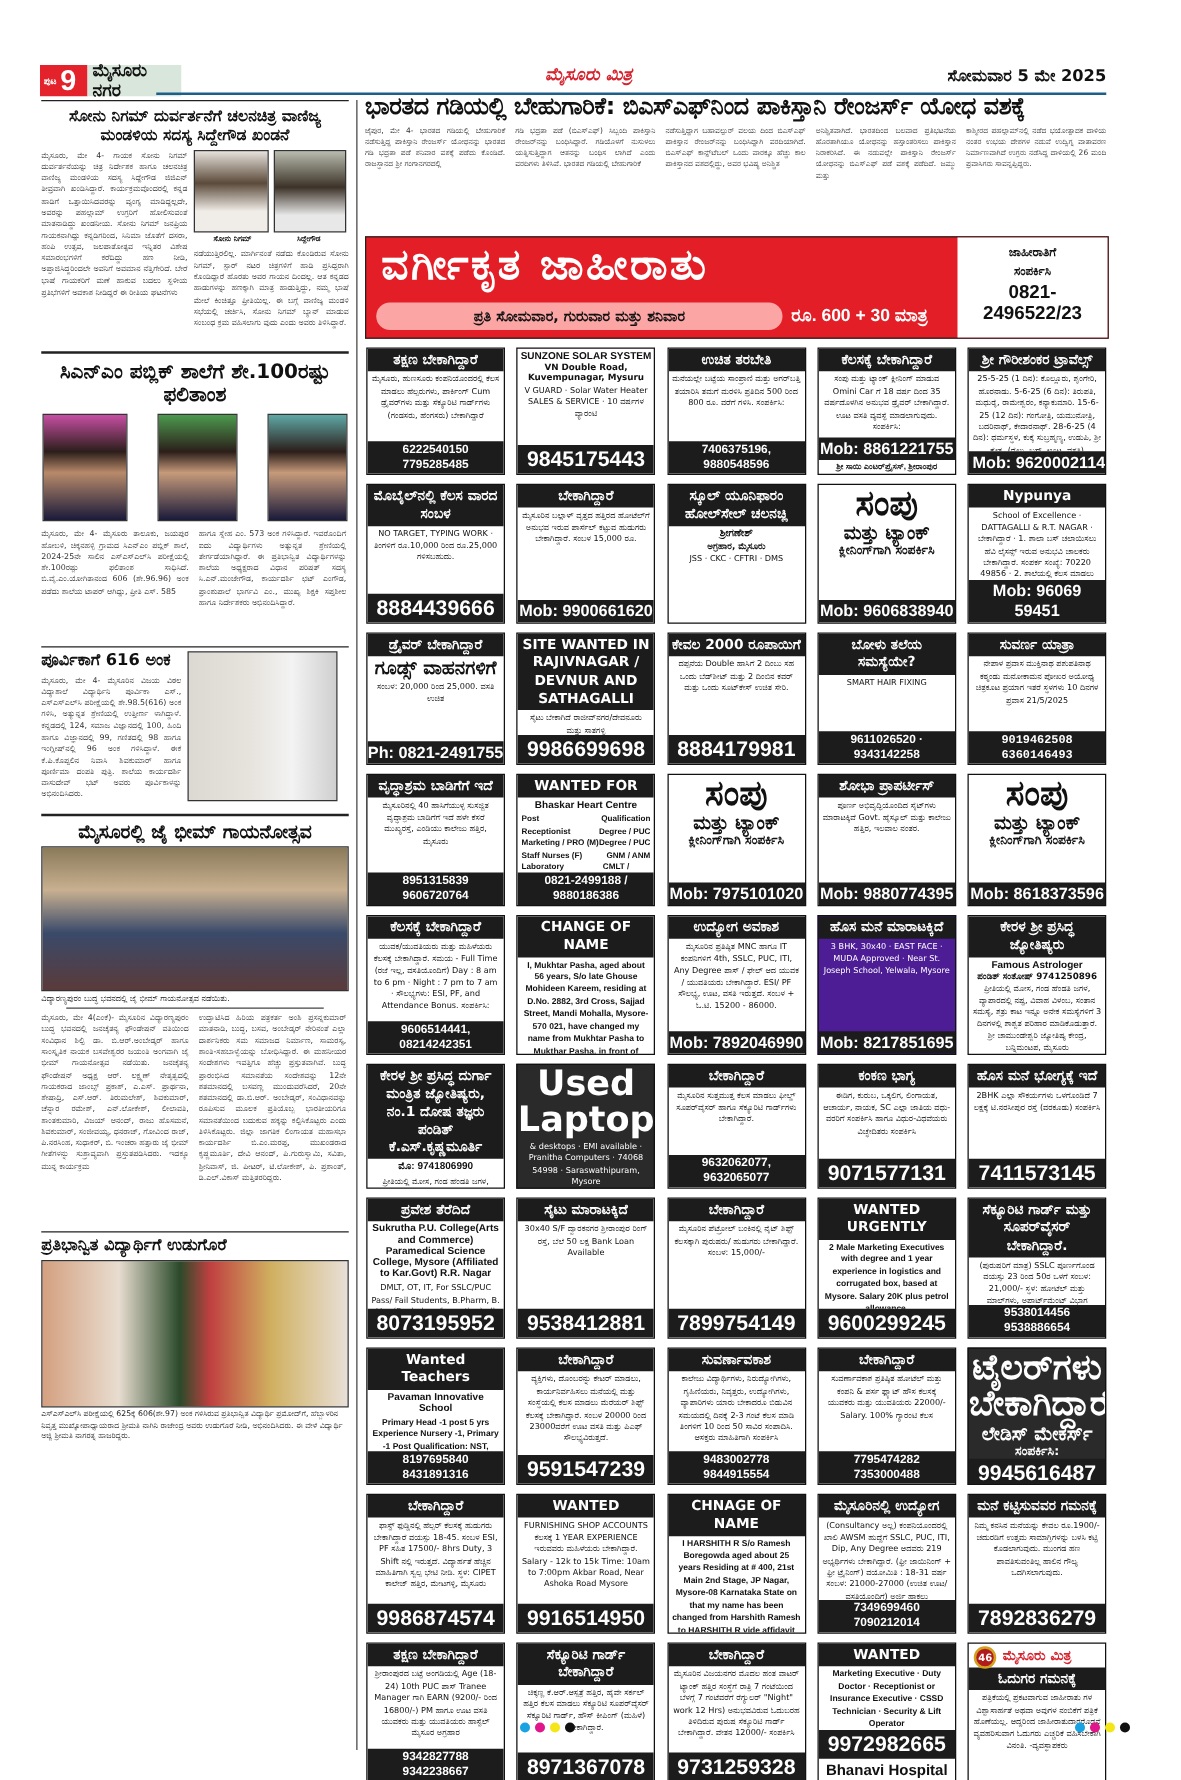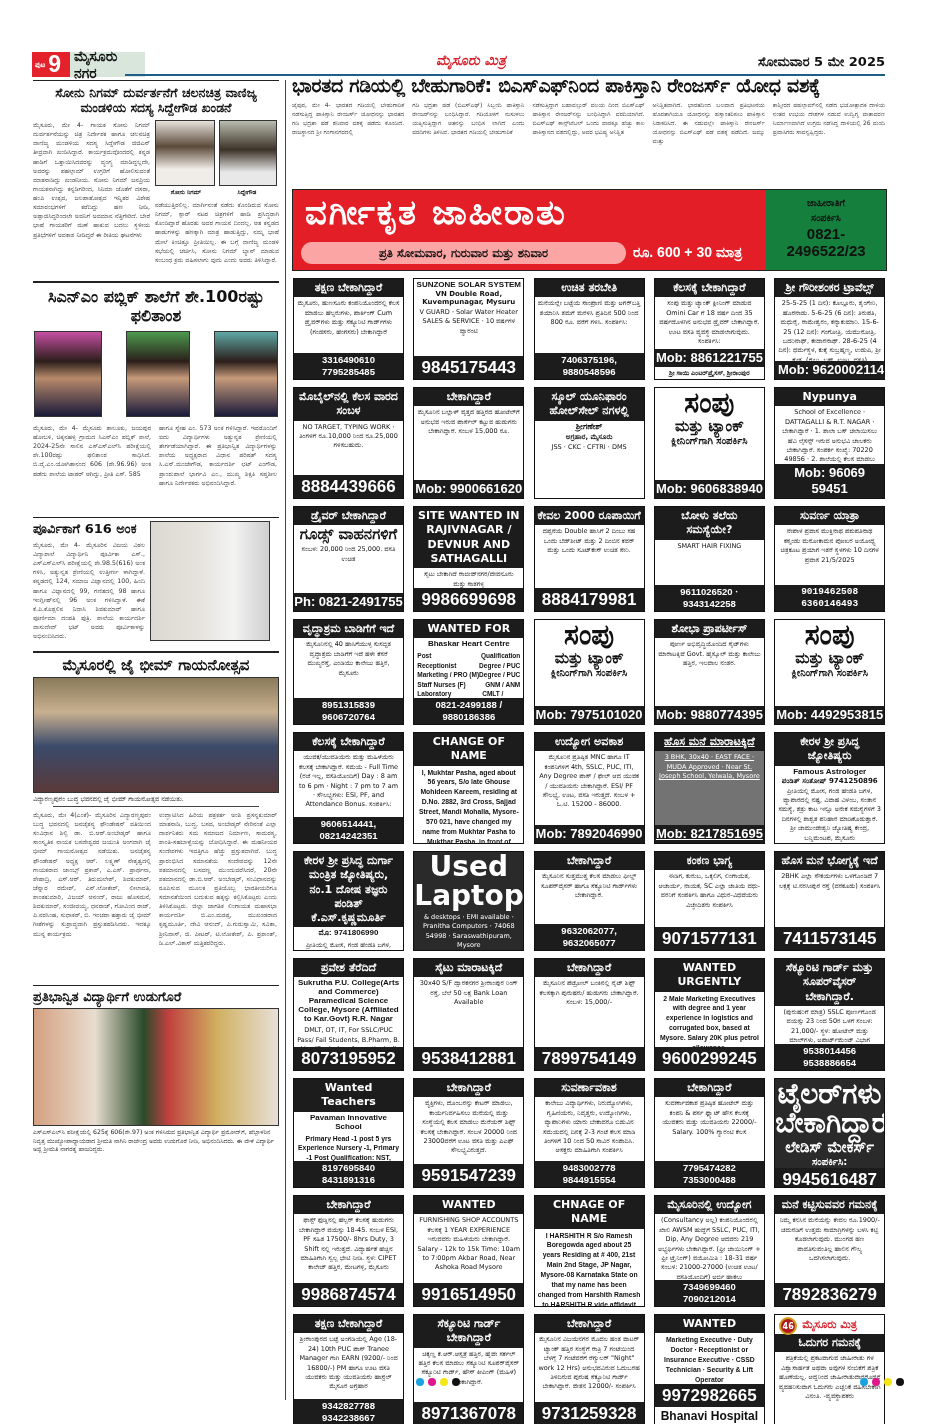--- a/index.html
+++ b/index.html
@@ -23,21 +23,21 @@
 .rule{height:1px;background:#222}
 
 #topstory{left:292px;top:74px;width:593px}
 #storyhead{font-size:19px;font-weight:bold;line-height:1.2;white-space:nowrap;letter-spacing:-0.3px}
 #storycols{display:grid;grid-template-columns:repeat(5,1fr);gap:8px;margin-top:3px}
 #storycols p{font-size:6px;line-height:1.5;color:#333;text-align:justify}
 #banner{left:292px;top:189px;width:595px;height:82px;background:#e41e26;border:1px solid #222}
 #banner .title{position:absolute;left:12px;top:2px;font-size:34px;font-weight:bold;color:#fff;letter-spacing:2px}
 #banner .pill{position:absolute;left:8px;top:52px;width:325px;height:22px;background:#fca5a5;border-radius:12px;font-size:11.5px;font-weight:bold;display:flex;align-items:center;justify-content:center}
 #banner .price{position:absolute;left:340px;top:54px;font-size:14px;font-weight:bold;color:#fff;font-family:"Liberation Sans",sans-serif}
-#banner .contact{position:absolute;right:0;top:0;width:120px;height:80px;background:#15803d;text-align:center;font-weight:bold;padding-top:6px}
+#banner .contact{position:absolute;right:0;top:0;width:120px;height:80px;background:#ffffff;text-align:center;font-weight:bold;padding-top:6px}
 #banner .contact .l{font-size:9.5px;line-height:1.55}
 #banner .contact .n{font-size:15px;font-family:"Liberation Sans",sans-serif}
 #grid{left:293px;top:278px;width:592px;display:grid;grid-template-columns:repeat(5,111px);column-gap:9.3px}
 .ad{border:1.5px solid #111;background:#fff;display:flex;flex-direction:column;overflow:hidden;position:relative}
 .ad .h{background:#1c1c1c;color:#fff;font-weight:bold;text-align:center;font-size:11px;line-height:1.3;padding:2px 2px}
 .ad .b{flex:1;font-size:6.5px;line-height:1.45;text-align:center;padding:2px 3px;overflow:hidden}
 .ad .b.en{font-family:"Liberation Sans",sans-serif;font-weight:bold;font-size:7.5px}
 .ad .ph{background:#1c1c1c;color:#fff;font-family:"Liberation Sans",sans-serif;font-weight:bold;text-align:center;font-size:13px;line-height:1.25;padding:1px 0}
 .ad .ph.big{font-size:17px}
 .big-k{font-size:28px;font-weight:bold;text-align:center;line-height:1.05}
@@ -131,21 +131,21 @@
     <div class="l">ಸಂಪರ್ಕಿಸಿ</div>
     <div class="n">0821-</div>
     <div class="n">2496522/23</div>
   </div>
 </div>
 
 <div id="grid" class="abs" style="grid-template-rows: 102px 112px 106px 106px 112px 100px 113px 110px 112px 112px; row-gap: 7px;">
     <div class="ad">
       <div class="h">ತಕ್ಷಣ ಬೇಕಾಗಿದ್ದಾರೆ</div>
       <div class="b">ಮೈಸೂರು, ಹುಣಸೂರು ಕಂಪನಿಯೊಂದರಲ್ಲಿ ಕೆಲಸ ಮಾಡಲು ಹೆಲ್ಪರುಗಳು, ಪಾರ್ಕಿಂಗ್ Cum ಡ್ರೈವರ್‌ಗಳು ಮತ್ತು ಸೆಕ್ಯೂರಿಟಿ ಗಾರ್ಡ್‌ಗಳು (ಗಂಡಸರು, ಹೆಂಗಸರು) ಬೇಕಾಗಿದ್ದಾರೆ</div>
-      <div class="ph big" style="white-space: pre-line; font-size: 9.5px;">3316490610
+      <div class="ph big" style="white-space: pre-line; font-size: 9.5px;">6222540150
 7795285485</div>
     </div>
     <div class="ad">
       <div style="font-size: 8px; font-weight: bold; text-align: center; padding: 1px 2px; font-family: &quot;Liberation Sans&quot;, sans-serif;">SUNZONE SOLAR SYSTEM</div>
       <div style="font-size: 7px; font-weight: bold; text-align: center; padding: 0px 2px;">VN Double Road, Kuvempunagar, Mysuru</div>
       <div class="b">V GUARD · Solar Water Heater SALES &amp; SERVICE · 10 ವರ್ಷಗಳ ವ್ಯಾರಂಟಿ</div>
       <div class="ph big" style="white-space: pre-line;">9845175443</div>
     </div>
     <div class="ad">
       <div class="h">ಉಚಿತ ತರಬೇತಿ</div>
@@ -167,21 +167,21 @@
       <div class="h">ಮೊಬೈಲ್‌ನಲ್ಲಿ ಕೆಲಸ ವಾರದ ಸಂಬಳ</div>
       <div class="b">NO TARGET, TYPING WORK · ತಿಂಗಳಿಗೆ ರೂ.10,000 ರಿಂದ ರೂ.25,000 ಗಳಿಸಬಹುದು.</div>
       <div class="ph big" style="white-space: pre-line;">8884439666</div>
     </div>
     <div class="ad">
       <div class="h">ಬೇಕಾಗಿದ್ದಾರೆ</div>
       <div class="b">ಮೈಸೂರಿನ ಬಲ್ಲಾಳ್ ವೃತ್ತದ ಹತ್ತಿರದ ಹೋಟೆಲ್‌ಗೆ ಅನುಭವ ಇರುವ ಪಾರ್ಸೆಲ್ ಕಟ್ಟುವ ಹುಡುಗರು ಬೇಕಾಗಿದ್ದಾರೆ. ಸಂಬಳ 15,000 ರೂ.</div>
       <div class="ph" style="white-space: pre-line;">Mob: 9900661620</div>
     </div>
     <div class="ad">
-      <div class="h">ಸ್ಕೂಲ್ ಯೂನಿಫಾರಂ ಹೋಲ್‌ಸೇಲ್ ನಗಳಲ್ಲಿ</div>
+      <div class="h">ಸ್ಕೂಲ್ ಯೂನಿಫಾರಂ ಹೋಲ್‌ಸೇಲ್ ಚಲನಚ್ಲಿ</div>
       <div style="font-size: 8px; font-weight: bold; text-align: center; padding: 1px 2px; font-family: &quot;Liberation Sans&quot;, sans-serif;">ಶ್ರೀಗಣೇಶ್</div>
       <div style="font-size: 7px; font-weight: bold; text-align: center; padding: 0px 2px;">ಅಗ್ರಹಾರ, ಮೈಸೂರು</div>
       <div class="b">JSS · CKC · CFTRI · DMS</div>
     </div>
     <div class="ad">
       <div class="big-k">ಸಂಪು</div>
       <div class="mid-k">ಮತ್ತು ಟ್ಯಾಂಕ್</div>
       <div class="sm-k">ಕ್ಲೀನಿಂಗ್‌ಗಾಗಿ ಸಂಪರ್ಕಿಸಿ</div>
       <div style="flex: 1 1 0%;"></div>
       <div class="ph" style="white-space: pre-line;">Mob: 9606838940</div>
@@ -261,37 +261,37 @@
     <div class="ad">
       <div class="h">ಶೋಭಾ ಪ್ರಾಪರ್ಟೀಸ್</div>
       <div class="b">ಪೂರ್ಣ ಅಭಿವೃದ್ಧಿಯೊಂದಿದ ಸೈಟ್‌ಗಳು ಮಾರಾಟಕ್ಕಿವೆ Govt. ಹೈಸ್ಕೂಲ್ ಮತ್ತು ಕಾಲೇಜು ಹತ್ತಿರ, ಇಲವಾಲ ನಂತರ.</div>
       <div class="ph" style="white-space: pre-line;">Mob: 9880774395</div>
     </div>
     <div class="ad">
       <div class="big-k">ಸಂಪು</div>
       <div class="mid-k">ಮತ್ತು ಟ್ಯಾಂಕ್</div>
       <div class="sm-k">ಕ್ಲೀನಿಂಗ್‌ಗಾಗಿ ಸಂಪರ್ಕಿಸಿ</div>
       <div style="flex: 1 1 0%;"></div>
-      <div class="ph" style="white-space: pre-line;">Mob: 4492953815</div>
+      <div class="ph" style="white-space: pre-line;">Mob: 8618373596</div>
     </div>
     <div class="ad">
       <div class="h">ಕೆಲಸಕ್ಕೆ ಬೇಕಾಗಿದ್ದಾರೆ</div>
       <div class="b">ಯುವಕ/ಯುವತಿಯರು ಮತ್ತು ಮಹಿಳೆಯರು ಕೆಲಸಕ್ಕೆ ಬೇಕಾಗಿದ್ದಾರೆ. ಸಮಯ - Full Time (ರಜೆ ಇಲ್ಲ, ವಸತಿಯೊಂದಿಗೆ) Day : 8 am to 6 pm · Night : 7 pm to 7 am · ಸೌಲಭ್ಯಗಳು: ESI, PF, and Attendance Bonus. ಸಂಪರ್ಕಿಸಿ:</div>
       <div class="ph" style="white-space: pre-line; font-size: 9.5px;">9606514441, 08214242351</div>
     </div>
     <div class="ad">
       <div class="h">CHANGE OF NAME</div>
       <div class="b en" style="font-size: 6.8px;">I, Mukhtar Pasha, aged about 56 years, S/o late Ghouse Mohideen Kareem, residing at D.No. 2882, 3rd Cross, Sajjad Street, Mandi Mohalla, Mysore-570 021, have changed my name from Mukhtar Pasha to Mukthar Pasha, in front of Notary Vinayaka on 2-5-2025. Sd/- Mukthar Pasha</div>
     </div>
     <div class="ad">
       <div class="h">ಉದ್ಯೋಗ ಅವಕಾಶ</div>
       <div class="b">ಮೈಸೂರಿನ ಪ್ರತಿಷ್ಠಿತ MNC ಹಾಗೂ IT ಕಂಪನಿಗಳಿಗೆ 4th, SSLC, PUC, ITI, Any Degree ಪಾಸ್ / ಫೇಲ್ ಆದ ಯುವಕ / ಯುವತಿಯರು ಬೇಕಾಗಿದ್ದಾರೆ. ESI/ PF ಸೌಲಭ್ಯ, ಊಟ, ವಸತಿ ಇರುತ್ತದೆ. ಸಂಬಳ + ಓ.ಟಿ. 15200 - 86000.</div>
       <div class="ph" style="white-space: pre-line;">Mob: 7892046990</div>
     </div>
-    <div class="ad" style="background: #737373; color: rgb(255, 255, 255); text-decoration: underline;">
+    <div class="ad" style="background: #4c1d95; color: rgb(255, 255, 255);">
       <div class="h">ಹೊಸ ಮನೆ ಮಾರಾಟಕ್ಕಿದೆ</div>
       <div class="b">3 BHK, 30x40 · EAST FACE · MUDA Approved · Near St. Joseph School, Yelwala, Mysore</div>
       <div class="ph" style="white-space: pre-line;">Mob: 8217851695</div>
     </div>
     <div class="ad">
       <div class="h">ಕೇರಳ ಶ್ರೀ ಪ್ರಸಿದ್ಧ ಜ್ಯೋತಿಷ್ಯರು</div>
       <div style="font-size: 8px; font-weight: bold; text-align: center; padding: 1px 2px; font-family: &quot;Liberation Sans&quot;, sans-serif;">Famous Astrologer</div>
       <div style="font-size: 7px; font-weight: bold; text-align: center; padding: 0px 2px;">ಪಂಡಿತ್ ಸಂತೋಷ್ 9741250896</div>
       <div class="b">ಪ್ರೀತಿಯಲ್ಲಿ ಮೋಸ, ಗಂಡ ಹೆಂಡತಿ ಜಗಳ, ವ್ಯಾಪಾರದಲ್ಲಿ ನಷ್ಟ, ವಿವಾಹ ವಿಳಂಬ, ಸಂತಾನ ಸಮಸ್ಯೆ, ಶತ್ರು ಕಾಟ ಇನ್ನೂ ಅನೇಕ ಸಮಸ್ಯೆಗಳಿಗೆ 3 ದಿನಗಳಲ್ಲಿ ಶಾಶ್ವತ ಪರಿಹಾರ ಮಾಡಿಕೊಡುತ್ತಾರೆ. ಶ್ರೀ ಚಾಮುಂಡೇಶ್ವರಿ ಜ್ಯೋತಿಷ್ಯ ಕೇಂದ್ರ, ಬನ್ನಿಮಂಟಪ, ಮೈಸೂರು</div>
     </div>

